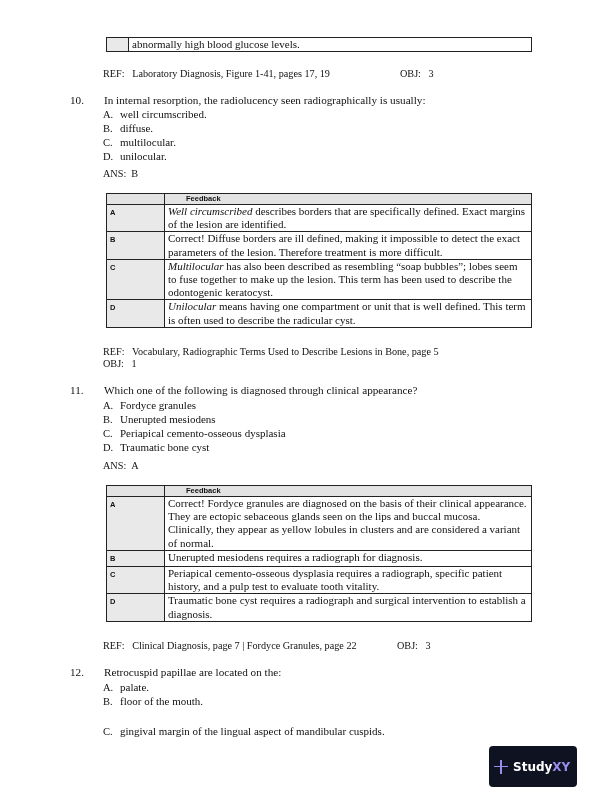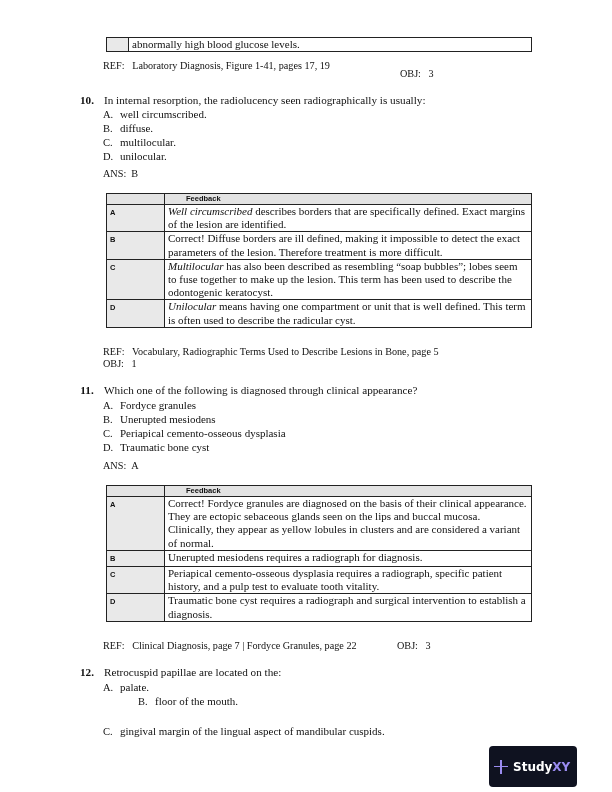--- a/index.html
+++ b/index.html
@@ -6,21 +6,21 @@
     body { width: 612px; height: 792px; position: relative; overflow: hidden;
       font-family: "Liberation Serif", serif; color: #111; font-size: 10.6px; }
     table.fb { border-collapse: collapse; width: 426px; position: absolute; left: 106px; }
     table.fb td { border: 1px solid #222; padding: 0 4px 0 3px; vertical-align: top; line-height: 13.2px; font-size: 11px; }
     table.fb td.key { width: 15px; background: #e9e9e9; font-family: "Liberation Sans", sans-serif; font-weight: bold; font-size: 7.5px; padding: 1px 3px; }
     table.fb tr.head td { background: #e3e3e3; font-family: "Liberation Sans", sans-serif; font-weight: bold; font-size: 7.5px; line-height: 10px; padding: 0 21px; }
     table.fb tr.head td.key { background: #e3e3e3; }
     .ref { position: absolute; left: 103px; font-size: 10.2px; }
     .obj-inline { position: absolute; font-size: 10.2px; }
     .q { position: absolute; left: 70px; font-size: 11.2px; }
-    .q .num { display: inline-block; width: 34px; text-align: center; font-weight: bold; }
+    .q .num { display: inline-block; width: 34px; text-align: left; }
     .opt { position: absolute; left: 103px; font-size: 11px; line-height: 14px; }
     .opt .letter { display: inline-block; width: 17px; font-size: 10.5px; }
     .ans { position: absolute; left: 103px; font-size: 10.2px; }
     i { font-style: italic; }
     .logo { position: absolute; left: 489px; top: 746px; width: 88px; height: 41px; background: #0f1220; border-radius: 4px; display: flex; align-items: center; }
     .logo .plus { position: relative; width: 14px; height: 14px; margin-left: 5px; }
     .logo .plus:before, .logo .plus:after { content: ""; position: absolute; background: #9b8cf0; }
     .logo .plus:before { left: 6px; top: 0; width: 1.6px; height: 14px; }
     .logo .plus:after { top: 6px; left: 0; height: 1.6px; width: 14px; }
     .logo .t1 { font-family: "DejaVu Sans", sans-serif; font-weight: bold; color: #ffffff; font-size: 12px; margin-left: 5px; }
@@ -30,21 +30,21 @@
 <body>
 
 <table class="fb" style="top:37px;">
   <tbody>
       <tr>
     <td class="key"></td>
     <td>abnormally high blood glucose levels.</td>
   </tr>
 </tbody>
   </table>
-<div class="ref" style="top:60px;">
+<div class="ref" style="top:68px;">
   <span>REF:</span>&nbsp;&nbsp;
   <span>Laboratory Diagnosis, Figure 1-41, pages 17, 19</span>
 </div>
 <div class="obj-inline" style="top:68px; left:400px;">
   <span>OBJ:</span>&nbsp;&nbsp;
   <span>3</span>
 </div>
 
 <div class="q" style="top:94px;">
   <span class="num">10.</span><span>In internal resorption, the radiolucency seen radiographically is usually:</span>
@@ -133,20 +133,20 @@
 </div>
 <div class="obj-inline" style="top:640px; left:397px;">
   <span>OBJ:</span>&nbsp;&nbsp;
   <span>3</span>
 </div>
 
 <div class="q" style="top:666px;">
   <span class="num">12.</span><span>Retrocuspid papillae are located on the:</span>
 </div>
 <div class="opt" style="top:680px;"><span class="letter">A.</span><span>palate.</span></div>
-<div class="opt" style="top:694px;margin-left:35px;"><span class="letter">B.</span><span>floor of the mouth.</span></div>
+<div class="opt" style="top:694px;"><span class="letter">B.</span><span>floor of the mouth.</span></div>
 <div class="opt" style="top:724px;"><span class="letter">C.</span><span>gingival margin of the lingual aspect of mandibular cuspids.</span></div>
 
 <div class="logo">
   <span class="plus"></span>
   <span class="t1">Study</span>
     <span class="t2">XY</span>
 </div>
 
 </body></html>

